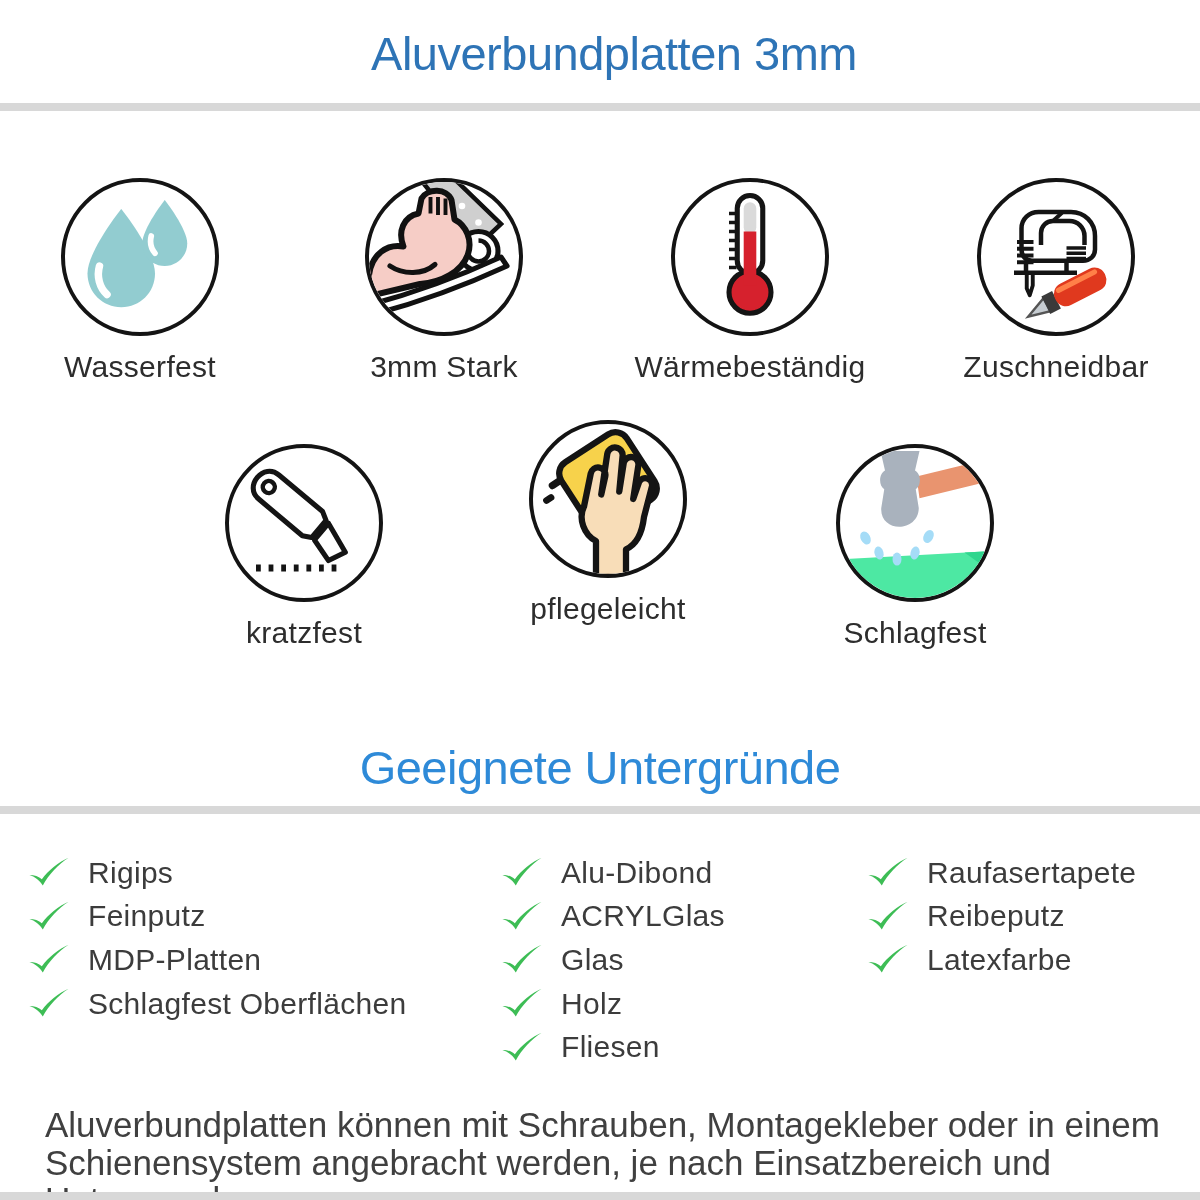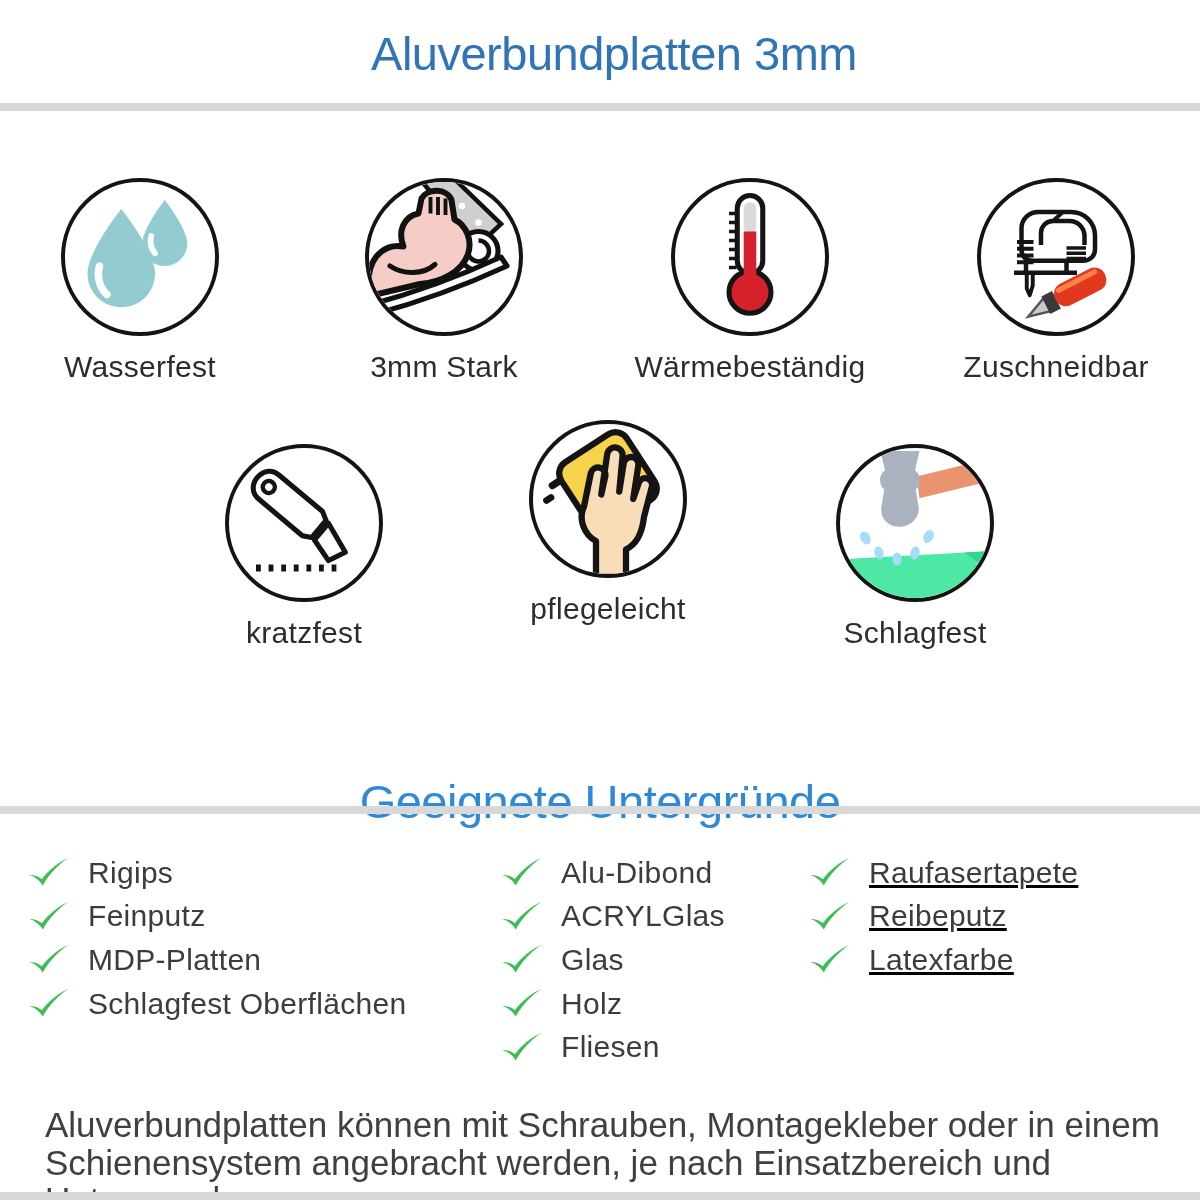--- a/index.html
+++ b/index.html
@@ -1,39 +1,39 @@
 <!DOCTYPE html>
 <html><head>
 <meta charset="utf-8">
 <style>
   html,body{margin:0;padding:0;background:#ffffff;}
   #page{position:relative;width:1200px;height:1200px;background:#fff;overflow:hidden;
         font-family:"Liberation Sans", sans-serif;}
   .heading{position:absolute;left:0;width:1200px;text-align:center;font-size:47px;
            line-height:60px;font-weight:400;letter-spacing:-0.5px;}
   #main-title{top:24px;color:#2e74b6;padding-left:14px;}
-  #substrates-title{top:772px;color:#2e8ad8;}
+  #substrates-title{top:738px;color:#2e8ad8;}
   .divider{position:absolute;left:0;width:1200px;height:8px;background:#d8d8d8;}
   #divider-top{top:103px;}
   #divider-middle{top:806px;}
   #divider-bottom{top:1192px;}
 
   .feature{position:absolute;width:300px;text-align:center;}
   .feature .circle{width:150px;height:150px;border:4.5px solid #141414;border-radius:50%;
                    margin:0 auto;background:#fff;overflow:hidden;}
   .feature .circle svg{display:block;width:100%;height:100%;}
   .feature .flabel{margin-top:14px;font-size:30px;font-weight:500;color:#2d2d2d;letter-spacing:0.3px;}
 
   
   #feat-0{left:-10px;top:178px;}  #feat-1{left:294px;top:178px;}
   #feat-2{left:600px;top:178px;}  #feat-3{left:906px;top:178px;}
   #feat-4{left:154px;top:444px;}  #feat-5{left:458px;top:420px;}  #feat-6{left:765px;top:444px;}
 
   .sub-col{position:absolute;top:851px;}
-  #sub-col-0{left:27px;} #sub-col-1{left:500px;} #sub-col-2{left:808px;text-decoration:underline;}
+  #sub-col-0{left:27px;} #sub-col-1{left:500px;} #sub-col-2{left:866px;}
   .sub-item{display:flex;align-items:center;height:43.6px;}
   .check{width:44px;height:33px;flex:0 0 auto;margin-right:17px;}
   .sub-label{font-size:30px;font-weight:500;color:#3c3c3c;letter-spacing:0.3px;white-space:nowrap;}
 
   #footer-note{position:absolute;left:45px;top:1106px;width:1140px;
                font-size:35px;line-height:37.5px;color:#404040;font-weight:400;}
 </style>
 </head>
 <body>
 

